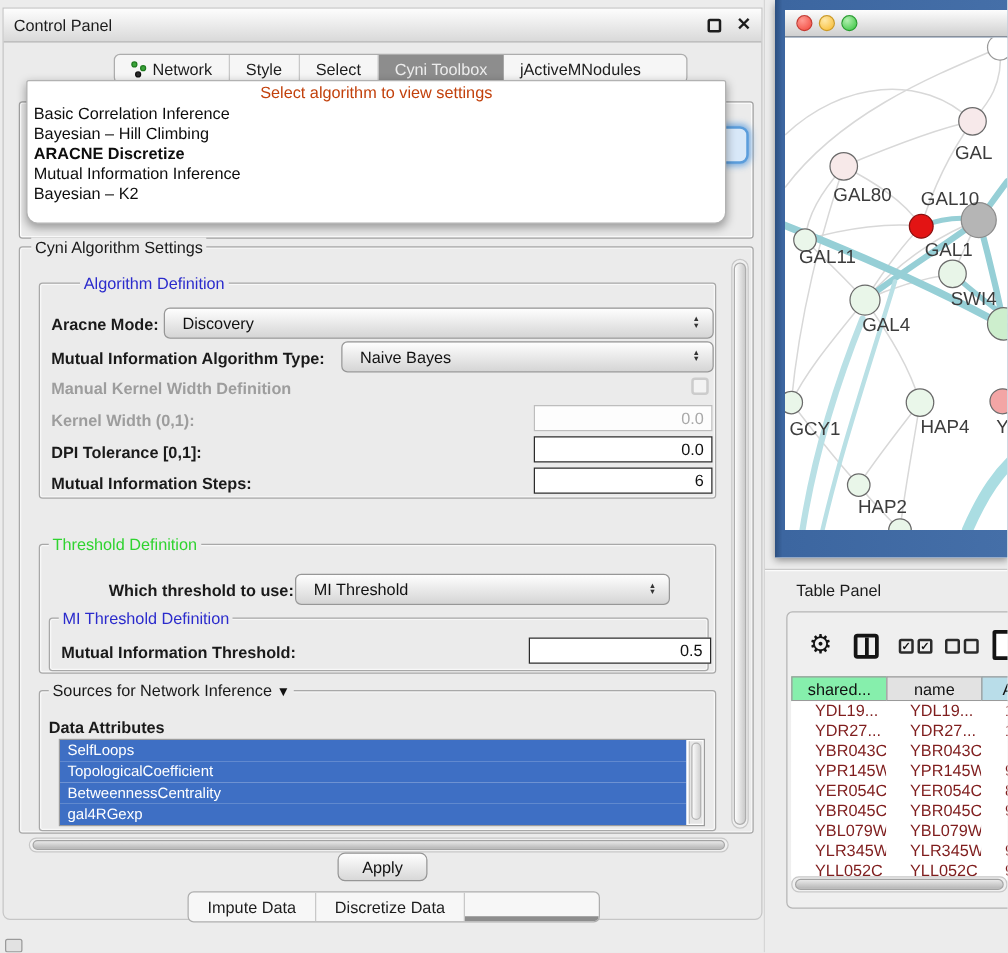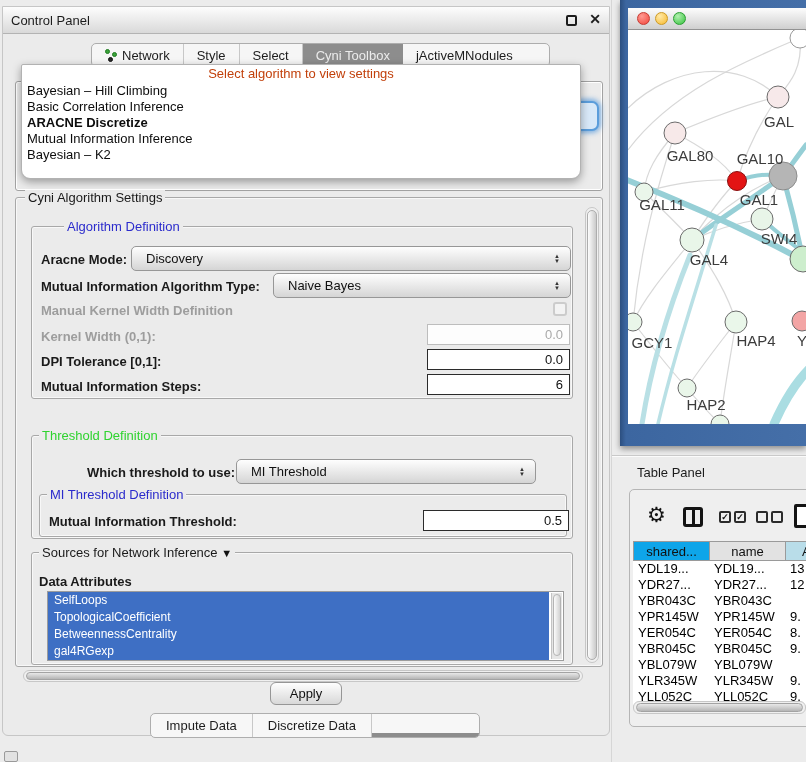--- a/index.html
+++ b/index.html
@@ -128,22 +128,22 @@
   .split-icon { position:absolute; left:683px; top:507px; width:20px; height:20px;
         border:3px solid #141414; border-radius:3px; }
   .split-icon i { position:absolute; left:50%; top:0; bottom:0; width:3px; margin-left:-1.5px; background:#141414; }
   .cb { position:absolute; top:511px; width:12px; height:12px; border:2px solid #2b2b2b;
         border-radius:2px; font-size:9px; line-height:9px; text-align:center; color:#111; font-weight:bold; }
   .doc-icon { position:absolute; left:794px; top:504px; width:20px; height:24px;
         border:3px solid #141414; border-radius:2px; background:#fff; }
 
   .thead { position:absolute; top:541px; height:20px; border:1px solid #9a9a9a;
         font-size:13px; color:#111; text-align:center; line-height:19px; overflow:hidden; }
-  .tcell { position:absolute; height:16px; font-size:13px; color:#000000; background:#fff;
-        padding-left:5px; line-height:16px; overflow:hidden; white-space:nowrap; }
+  .tcell { position:absolute; height:16px; font-size:13px; color:#7f1d1d; background:#fff;
+        padding-left:19px; line-height:16px; overflow:hidden; white-space:nowrap; }
   .tgrid-bg { position:absolute; left:633px; top:561px; width:173px; height:140px; background:#ffffff; }
 </style>
 </head>
 <body>
 
 <div id="app">
 
   <div class="cp">
     <div class="cp-titlebar">
       <span class="cp-title">Control Panel</span>
@@ -172,22 +172,22 @@
       <div class="tab">
           <span>jActiveMNodules</span>
         </div>
     </div>
 
     <div class="ghost-group"></div>
     <div class="ghost-combo"></div>
 
     <div class="popup">
       <div class="popup-prompt">Select algorithm to view settings</div>
+      <div class="popup-item">Basic Correlation Inference</div>
       <div class="popup-item">Bayesian – Hill Climbing</div>
-      <div class="popup-item">Basic Correlation Inference</div>
       <div class="popup-item bold">ARACNE Discretize</div>
       <div class="popup-item">Mutual Information Inference</div>
       <div class="popup-item">Bayesian – K2</div>
     </div>
 
     <div class="groupbox" style="left:12px; top:190px; width:588px; height:470px;"></div>
     <span class="group-title t-black" style="left:22px; top:183px;">Cyni Algorithm Settings</span>
     <div class="vscroll">
         <i></i>
       </div>
@@ -357,21 +357,21 @@
   <span class="gear">⚙</span>
   <span class="split-icon">
       <i></i>
     </span>
   <span class="cb" style="left:719px;">✓</span>
   <span class="cb" style="left:734px;">✓</span>
   <span class="cb" style="left:756px;"></span>
   <span class="cb" style="left:771px;"></span>
   <span class="doc-icon"></span>
 
-  <div class="thead" style="left:633px; width:77px; background:#0ea5e9;">shared...</div>
+  <div class="thead" style="left:633px; width:77px; background:#86efac;">shared...</div>
   <div class="thead" style="left:709px; width:77px; background:#e2e2e2;">name</div>
   <div class="thead" style="left:785px; width:40px; background:#b9dde9; text-align:left; padding-left:16px;">A</div>
 
   <div class="tgrid-bg"></div>
 
   <div id="rows">
       <div class="tcell" style="left: 633px; top: 561px; width: 76px;">YDL19...</div>
       <div class="tcell" style="left: 709px; top: 561px; width: 76px;">YDL19...</div>
       <div class="tcell" style="left: 785px; top: 561px; width: 40px;">13</div>
       <div class="tcell" style="left: 633px; top: 577px; width: 76px;">YDR27...</div>

